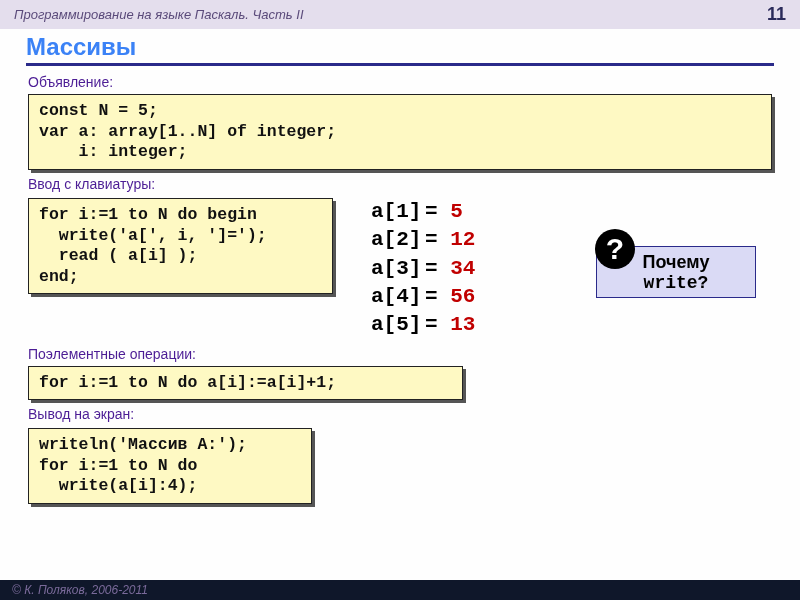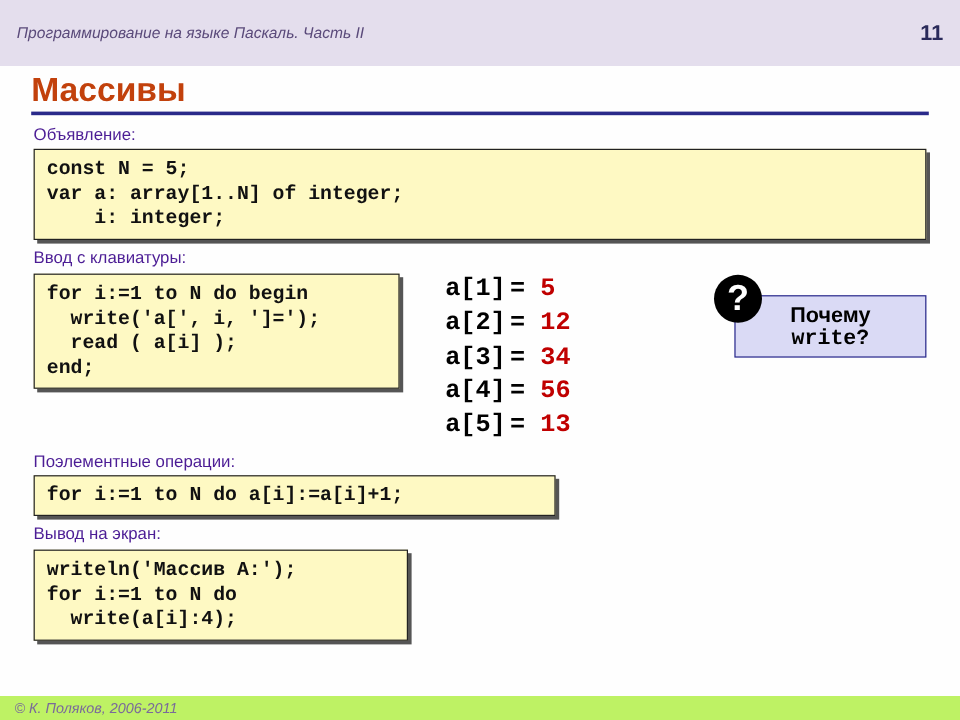--- a/index.html
+++ b/index.html
@@ -5,32 +5,32 @@
   * { box-sizing: border-box; margin: 0; padding: 0; }
   body {
     width: 800px; height: 600px;
     background: #fefefe;
     font-family: Arial, sans-serif;
     position: relative;
     overflow: hidden;
   }
   .header-bar {
     background: #e4deed;
-    padding: 17px 14px;
+    padding: 4px 14px;
     display: flex; justify-content: space-between; align-items: center;
   }
   .header-title {
     color: #5a4a7a; font-size: 13px; font-style: italic;
   }
   .page-num {
     color: #2a2a5a; font-size: 18px; font-weight: bold;
   }
   .content { padding: 4px 20px 0 20px; }
   .main-title {
-    color: #c2410c; font-size: 28px; font-weight: bold;
+    color: #3b82f6; font-size: 24px; font-weight: bold;
     border-bottom: 3px solid #2a2a8a;
     margin: 0 6px 8px 6px; padding-bottom: 2px;
   }
   .section-title {
     color: #4c1d95; font-size: 14px; font-weight: normal;
     margin: 6px 0 4px 8px;
   }
   .codebox {
     background: #fef9c3;
     border: 1px solid #222;
@@ -48,21 +48,21 @@
   .row { display: flex; align-items: flex-start; }
   .iogrid {
     margin-left: 30px; margin-top: 2px;
     font-family: "Courier New", monospace;
     font-size: 21px; font-weight: bold;
     line-height: 1.35;
   }
   .iogrid .eq { display: inline-block; width: 54px; }
   .iogrid .val { color: #c00000; }
   .qbox {
-    position: absolute; right: 28px; top: 246px;
+    position: absolute; right: 44px; top: 246px;
     width: 160px; height: 52px;
     background: #dadaf5;
     border: 1.5px solid #2a2a8a;
     display: flex; align-items: center; justify-content: center;
     flex-direction: column;
     font-size: 18px; font-weight: bold;
   }
   .qbox .w { font-family: "Courier New", monospace; }
   .qmark {
     position: absolute; right: 165px; top: 229px;
@@ -74,21 +74,21 @@
   }
   .output-block {
     display: inline-block;
     margin-left: 32px; margin-top: 2px;
     font-family: "Courier New", monospace;
     font-size: 17.5px; font-weight: bold;
     line-height: 1.3;
   }
   .footer {
     position: absolute; bottom: 0; left: 0; right: 0;
-    background: #bef264;
+    background: #0f172a;
     color: #7a6a9a; font-size: 12px; font-style: italic;
     padding: 3px 12px;
   }
 </style>
 </head>
 <body>
 
 <div class="header-bar">
   <span class="header-title">Программирование на языке Паскаль. Часть II</span>
   <span class="page-num">11</span>
@@ -115,21 +115,21 @@
       <div><span class="eq">a[4]</span><span>=</span> <span class="val">56</span></div>
       <div><span class="eq">a[5]</span><span>=</span> <span class="val">13</span></div>
     </div>
   </div>
 
   <div class="section-title">Поэлементные операции:</div>
   <div class="codebox mid">for i:=1 to N do a[i]:=a[i]+1;</div>
 
   <div class="section-title">Вывод на экран:</div>
   <div class="row">
-    <div class="codebox half" style="width:312px">writeln('Массив A:');
+    <div class="codebox half" style="width:284px">writeln('Массив A:');
 for i:=1 to N do
   write(a[i]:4);</div>
   </div>
 </div>
 
 <div class="qmark">?</div>
 <div class="qbox">
   <div>Почему</div>
   <div class="w">write?</div>
 </div>

